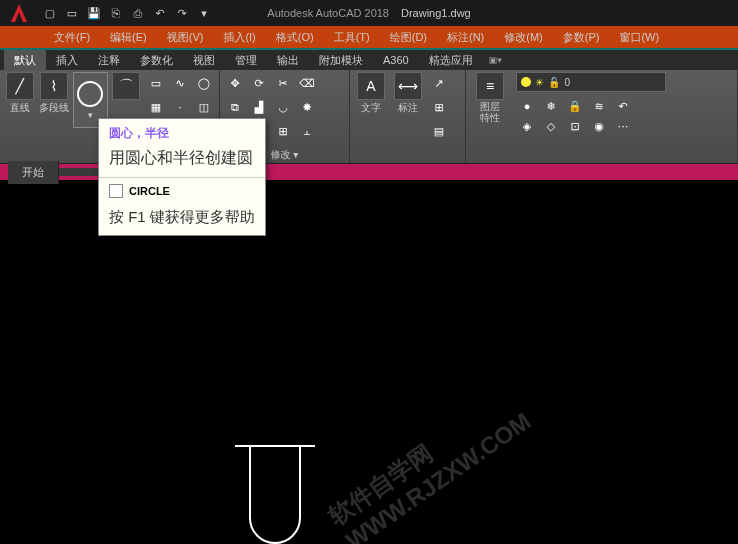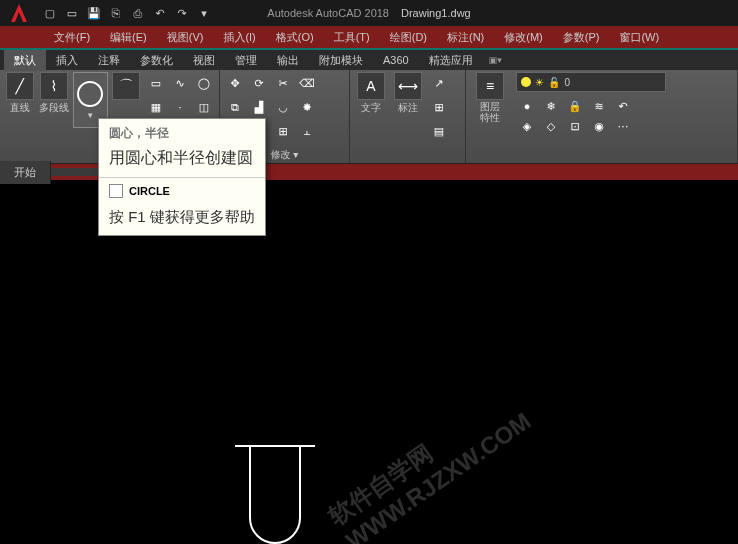--- a/index.html
+++ b/index.html
@@ -6,21 +6,21 @@
 body { width: 738px; height: 544px; background: #000; overflow: hidden; position: relative; }
 
 .titlebar { height: 26px; background: #1a1a1a; display: flex; align-items: center; padding: 0 4px; position: relative; }
 .app-logo { width: 30px; height: 22px; margin-right: 6px; display: flex; align-items: center; justify-content: center; }
 .app-logo svg { width: 24px; height: 22px; }
 .qat { display: flex; gap: 2px; }
 .qat-btn { width: 20px; height: 20px; display: flex; align-items: center; justify-content: center; color: #ccc; font-size: 11px; }
 .title-text { position: absolute; left: 50%; transform: translateX(-50%); color: #999; font-size: 11px; display: flex; gap: 12px; }
 .title-text .fn { color: #ccc; }
 
-.menubar { height: 22px; background: #7f1d1d; display: flex; align-items: center; padding-left: 46px; gap: 4px; }
+.menubar { height: 22px; background: #c2410c; display: flex; align-items: center; padding-left: 46px; gap: 4px; }
 .menu-item { color: #ccc; font-size: 11px; padding: 2px 8px; cursor: default; }
 
 .ribbon-tabs { height: 22px; background: #2a2a2a; display: flex; align-items: center; padding-left: 4px; border-top: 2px solid #0f766e; }
 .rtab { color: #ccc; font-size: 11px; padding: 3px 10px; cursor: default; }
 .rtab.active { background: #545454; color: #fff; }
 .rtab-dd { color: #999; font-size: 9px; padding: 0 6px; }
 
 .ribbon { height: 94px; background: linear-gradient(#5c5c5c,#4a4a4a); display: flex; border-bottom: 1px solid #222; }
 .panel { display: flex; flex-direction: column; border-right: 1px solid #333; padding: 2px 4px 0 4px; position: relative; }
 .panel-body { flex: 1; display: flex; align-items: flex-start; gap: 3px; }
@@ -34,28 +34,28 @@
 .sm { width: 22px; height: 22px; display: flex; align-items: center; justify-content: center; color: #fff; font-size: 11px; }
 
 .circle-btn { width: 38px; height: 56px; border: 1px solid #888; background: #5a5a5a; display: flex; flex-direction: column; align-items: center; justify-content: center; }
 .circle-btn .c { width: 26px; height: 26px; border: 2px solid #fff; border-radius: 50%; }
 .circle-btn .dd { color: #ccc; font-size: 8px; margin-top: 4px; }
 
 .layer-combo { height: 20px; background: #333; border: 1px solid #666; display: flex; align-items: center; padding: 0 4px; gap: 4px; color: #ccc; font-size: 10px; width: 150px; }
 .bulb { width: 10px; height: 10px; background: #ffeb3b; border-radius: 50%; }
 .sun { color: #ffeb3b; font-size: 10px; }
 
-.doc-tabs { height: 16px; background: #7f1d1d; display: flex; align-items: center; }
+.doc-tabs { height: 16px; background: #be185d; display: flex; align-items: center; padding-left: 8px; }
 .doc-tab { padding: 4px 14px; color: #ccc; font-size: 11px; background: #3a3a3a; border-right: 1px solid #222; }
 .doc-plus { width: 24px; text-align: center; color: #ccc; }
 
 .canvas { position: absolute; top: 188px; left: 0; right: 0; bottom: 0; background: #000; }
 
 .tooltip { position: absolute; top: 118px; left: 98px; background: #fffef5; border: 1px solid #888; box-shadow: 2px 2px 6px rgba(0,0,0,0.5); z-index: 100; }
-.tt-head { padding: 6px 10px; font-size: 12px; font-weight: bold; color: #737373; }
+.tt-head { padding: 6px 10px; font-size: 12px; font-weight: bold; color: #8b5cf6; }
 .tt-sub { padding: 0 10px 8px 10px; font-size: 16px; color: #333; }
 .tt-sep { height: 1px; background: #ccc; }
 .tt-cmd { padding: 6px 10px; display: flex; align-items: center; gap: 6px; font-size: 11px; font-weight: bold; color: #000; }
 .tt-cmd .ci { width: 14px; height: 14px; background: #fff; border: 1px solid #888; }
 .tt-help { padding: 4px 10px 8px 10px; font-size: 15px; color: #333; }
 
 .watermark { position: absolute; top: 250px; left: 320px; color: rgba(180,180,180,0.25); font-size: 24px; transform: rotate(-35deg); font-weight: bold; pointer-events: none; }
 
 .drawing { position: absolute; top: 220px; left: 195px; }
 </style>

